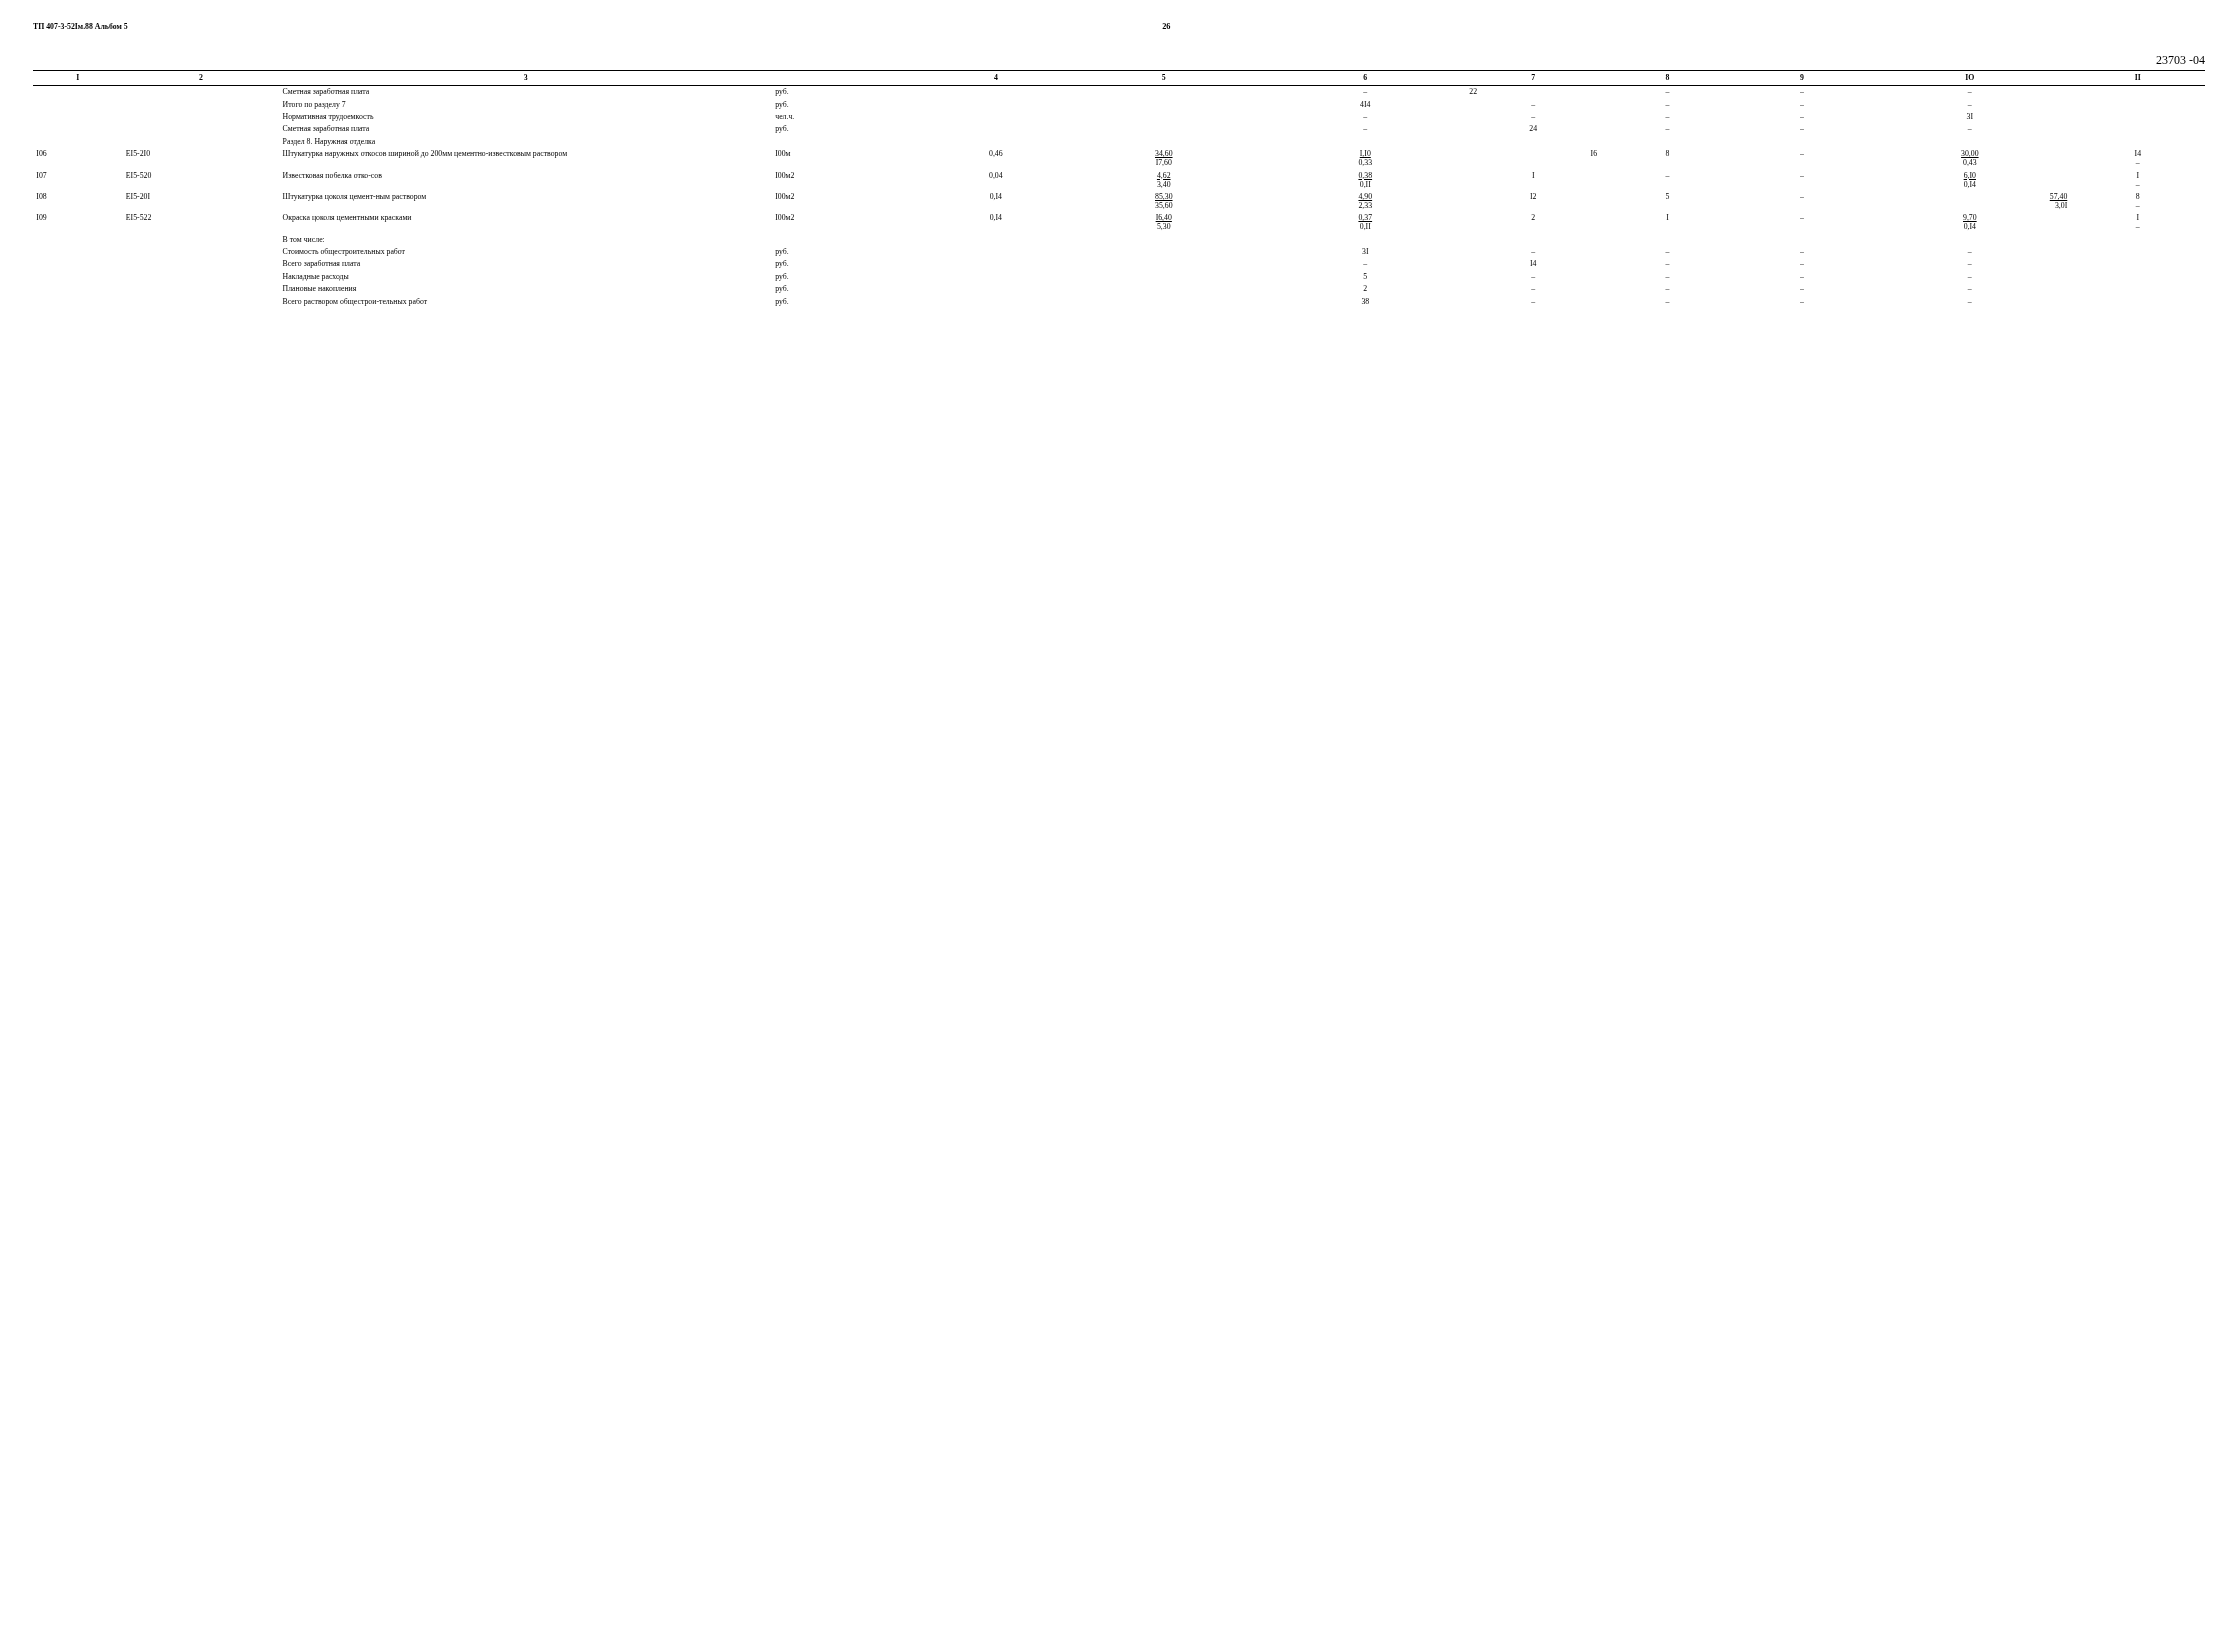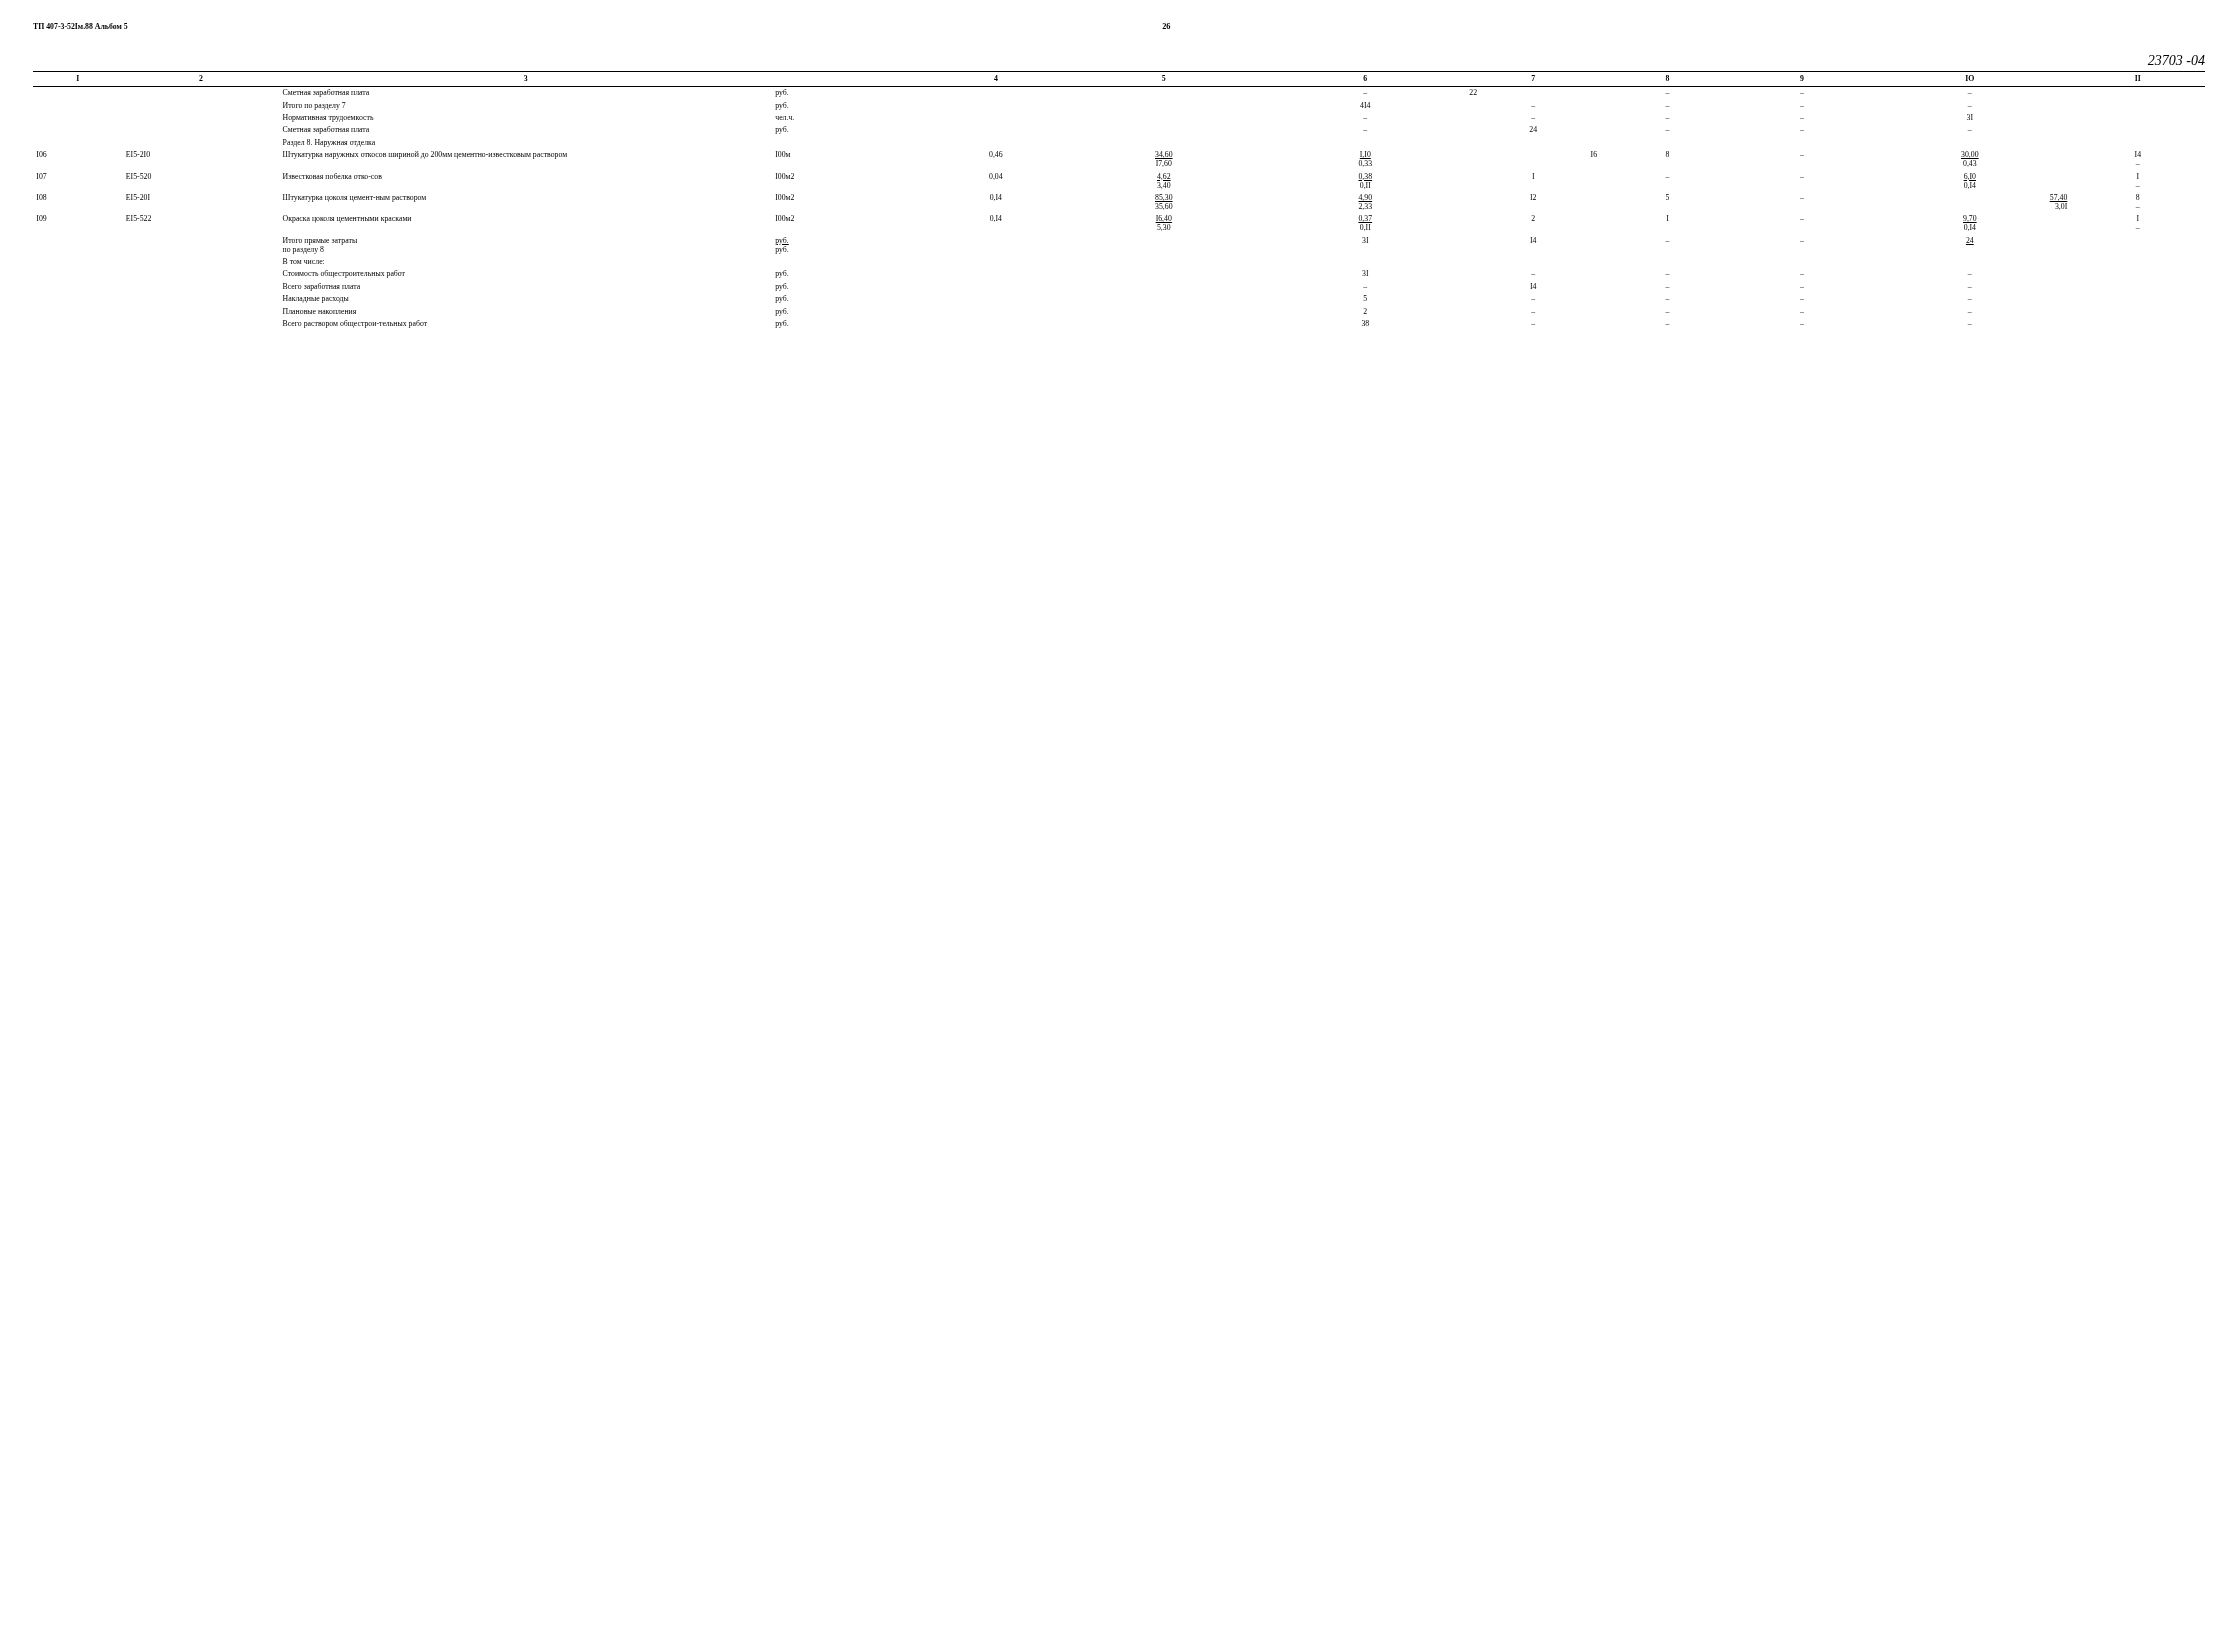--- a/index.html
+++ b/index.html
@@ -19,22 +19,21 @@
     .header-left {
       font-size: 7.8px;
       font-weight: bold;
     }
     .header-center {
       font-size: 8.4px;
       font-weight: bold;
     }
     .doc-number {
       text-align: right;
-      font-style: italic;
-      font-size: 14px;
+      font-size: 12px;
       margin-bottom: 2.2px;
     }
     table {
       width: 100%;
       border-collapse: collapse;
       font-size: 7.8px;
     }
     table thead tr {
       border-top: 1.1px solid #000;
       border-bottom: 1.1px solid #000;
@@ -258,36 +257,20 @@
       <td style="text-align:center;">
         <div><span class="underline">9,70</span></div>
         <div>0,I4</div>
       </td>
       <td style="text-align:center;">
         <div>I</div>
         <div>–</div>
       </td>
     </tr>
 
-    <tr>
-      <td></td>
-      <td></td>
-      <td>Итого прямые затраты<br>по разделу 8</td>
-      <td>
-        <div><span class="underline">руб.</span></div>
-        <div>руб.</div>
-      </td>
-      <td></td>
-      <td></td>
-      <td style="text-align:center;">3I</td>
-      <td style="text-align:center;">I4</td>
-      <td style="text-align:center;">–</td>
-      <td style="text-align:center;">–</td>
-      <td style="text-align:center;"><span class="underline">24</span></td>
-    </tr>
 
     <tr>
       <td></td>
       <td></td>
       <td>В том числе:</td>
       <td></td>
       <td></td>
       <td></td>
       <td></td>
       <td></td>

